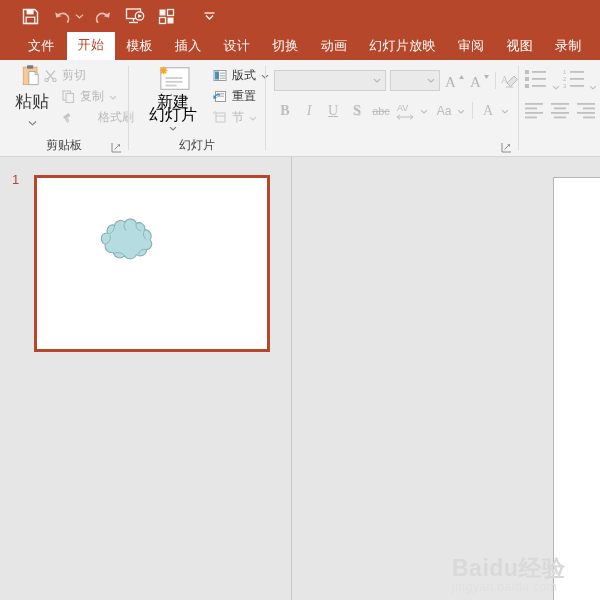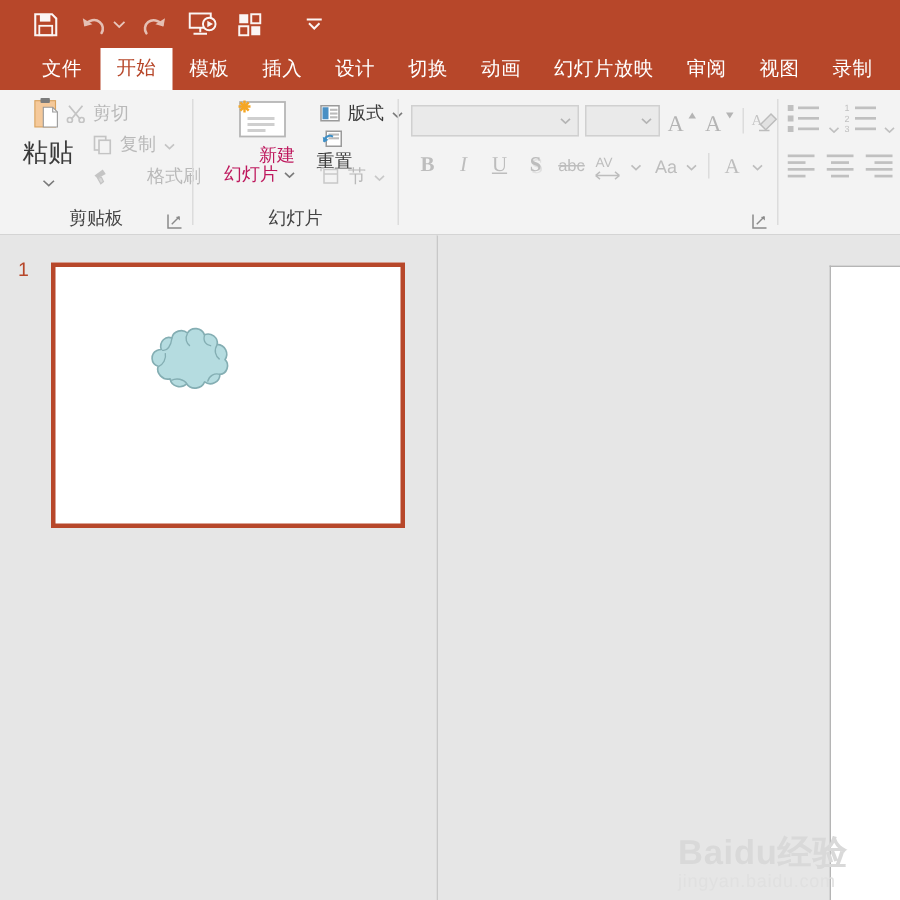--- a/index.html
+++ b/index.html
@@ -86,21 +86,21 @@
   }
   .small-cmd .ic { width: 18px; display:flex; align-items:center; justify-content:center; margin-right: 3px; }
   .small-cmd .mini-caret { margin-left: 5px; }
 
   
   #g-slides { left: 129px; width: 136px; }
   .newslide-btn {
     position: absolute; left: 16px; top: 4px; width: 56px; height: 70px;
     display: flex; flex-direction: column; align-items: center;
   }
-  .newslide-label { font-size: 12px; color: #be185d; line-height: 13px; text-align: right; margin-top: 1px; }
+  .newslide-label { font-size: 16px; color: #000000; line-height: 13px; text-align: center; margin-top: 1px; }
   .sl-cmd {
     position: absolute; display: flex; align-items: center; height: 20px;
     font-size: 12px; color: #3a3a3a; white-space: nowrap; padding-left: 20px;
   }
   .sl-cmd .ic { width: 18px; display:flex; align-items:center; justify-content:center; margin-right: 3px; }
   .sl-cmd.disabled { color: #b9b9b9; }
 
   
   #g-font { left: 266px; width: 252px; }
   .combo {
@@ -335,21 +335,21 @@
           </svg>
         </span>
         <span>版式</span>
         <span class="mini-caret" style="margin-left:5px">
           <svg width="8" height="5" viewBox="0 0 8 5">
               <path d="M1 1.2 L4 4 L7 1.2" fill="none" stroke="#7a7a7a" stroke-width="1.1"></path>
             </svg>
         </span>
       </div>
 
-      <div class="sl-cmd" style="left:62px; top:26px;flex-direction:column;">
+      <div class="sl-cmd" style="left:62px; top:26px;">
         <span class="ic">
           <svg width="14" height="13" viewBox="0 0 14 13">
             <rect x="2.5" y="1.5" width="10" height="10" fill="#ffffff" stroke="#9a9a9a" stroke-width="1"></rect>
             <rect x="4" y="3" width="7" height="1.4" fill="#bbbbbb"></rect>
             <rect x="4" y="5.5" width="7" height="1.4" fill="#bbbbbb"></rect>
             <path d="M1 8.5 a4 4 0 0 1 6-3.4" fill="none" stroke="#3f8fc6" stroke-width="1.4"></path>
             <path d="M0 5.2 L1.2 9 L4 7.2 Z" fill="#3f8fc6"></path>
           </svg>
         </span>
         <span>重置</span>

